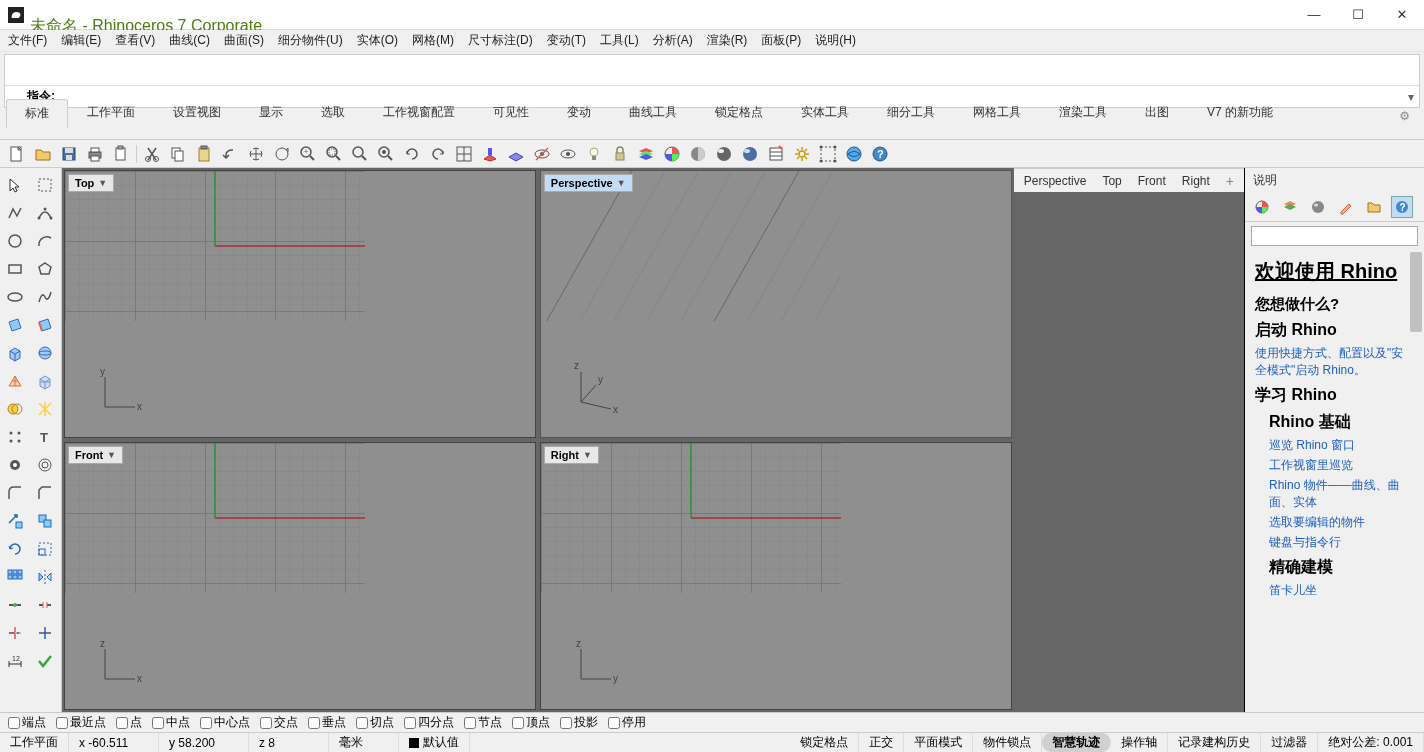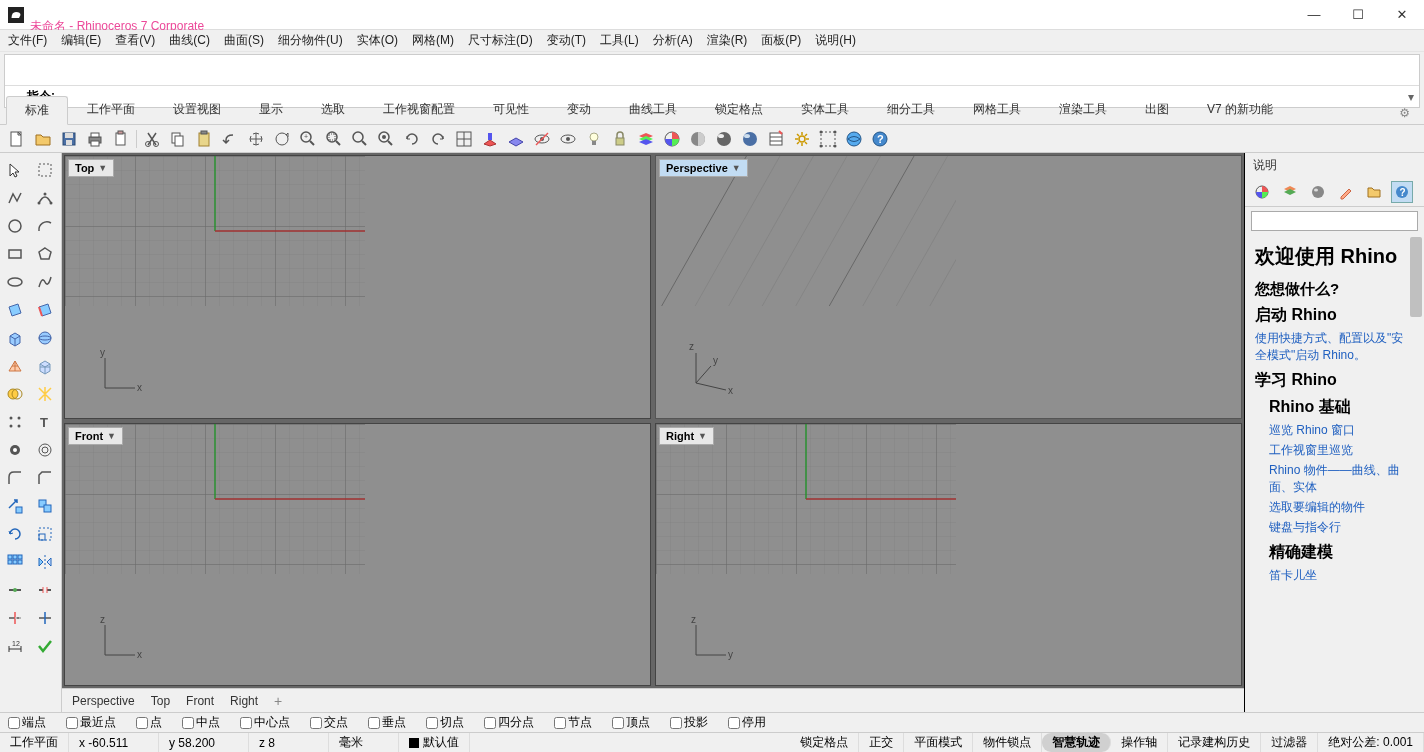--- a/index.html
+++ b/index.html
@@ -2,55 +2,55 @@
 <html><head>
 <meta charset="utf-8">
 <style>
 * { margin: 0; padding: 0; box-sizing: border-box; font-family: "Microsoft YaHei", Arial, sans-serif; }
 body { width: 1424px; height: 752px; background: #f0f0f0; overflow: hidden; display: flex; flex-direction: column; font-size: 12px; }
 
 
 .titlebar { height: 30px; background: #fff; display: flex; align-items: center; padding: 0 8px; border-bottom: 1px solid #ddd; }
 .titlebar .rhino-icon { width: 16px; height: 16px; background: #222; margin-right: 6px; display: inline-flex; align-items: center; justify-content: center; }
 .titlebar .rhino-icon svg { width: 12px; height: 12px; }
-.titlebar .title { font-size: 12px; color: #ec4899; margin-top: 24px; }
+.titlebar .title { font-size: 16px; color: #4d7c0f; margin-top: 24px; }
 .titlebar .winctl { margin-left: auto; display: flex; gap: 28px; padding-right: 6px; }
 .titlebar .winctl span { width: 16px; height: 16px; display: inline-flex; align-items: center; justify-content: center; color: #333; font-size: 13px; }
 
 
 .menubar { height: 22px; background: #f0f0f0; display: flex; align-items: center; padding: 0 8px; gap: 14px; border-bottom: 1px solid #e5e5e5; }
 .menubar span { font-size: 12px; color: #222; }
 
 
 .cmdarea { background: #fff; border: 1px solid #ccc; margin: 2px 4px 0 4px; display: flex; flex-direction: column; }
 .cmdhistory { height: 30px; }
 .cmdline { height: 22px; display: flex; align-items: center; border-top: 1px solid #ddd; }
 .cmdline .label { font-size: 12px; font-weight: bold; padding: 0 22px; }
 .cmdline input { flex: 1; border: none; outline: none; background: transparent; font-size: 12px; }
 .cmdexpand { width: 16px; text-align: center; color: #666; }
 
 
-.tabstrip { height: 17px; background: #f0f0f0; display: flex; align-items: flex-end; padding: 0 6px; border-bottom: 1px solid #ccc; }
+.tabstrip { height: 32px; background: #f0f0f0; display: flex; align-items: flex-end; padding: 12px 6px; border-bottom: 1px solid #ccc; }
 .tabstrip .tab { padding: 5px 18px; font-size: 12px; color: #333; border: 1px solid transparent; }
 .tabstrip .tab.active { background: #f0f0f0; border: 1px solid #ccc; border-bottom: 1px solid #f0f0f0; border-radius: 3px 3px 0 0; position: relative; top: 1px; }
 .tabstrip .gear { margin-left: auto; padding: 4px 8px; color: #888; }
 
 
 .toolbar { height: 28px; background: #f0f0f0; display: flex; align-items: center; padding: 2px 6px; gap: 4px; border-bottom: 1px solid #ccc; }
 .tbicon { width: 22px; height: 22px; display: inline-flex; align-items: center; justify-content: center; border-radius: 2px; }
 
 
 .mainrow { flex: 1; display: flex; overflow: hidden; }
 
 
 .leftpal { width: 62px; background: #f0f0f0; border-right: 1px solid #ccc; padding: 4px 2px; display: grid; grid-template-columns: 1fr 1fr; gap: 2px; align-content: start; }
 .leftpal .tool { width: 26px; height: 26px; display: inline-flex; align-items: center; justify-content: center; border-radius: 2px; }
 
 
-.vparea { flex: 1; display: flex; flex-direction: column; background: #666; }
+.vparea { flex: 1; display: flex; flex-direction: row; background: #666; }
 .vpgrid { flex: 1; display: grid; grid-template-columns: 1fr 1fr; grid-template-rows: 1fr 1fr; gap: 4px; padding: 2px; background: #666; }
 .viewport { background: #8f8f8f; position: relative; overflow: hidden; border: 1px solid #444; }
 .viewport.active { border: 1px solid #555; }
 .vptitle { position: absolute; top: 3px; left: 3px; background: #e8e8e8; padding: 2px 6px; font-size: 11px; font-weight: bold; display: flex; align-items: center; gap: 4px; border: 1px solid #aaa; }
 .vptitle.active { background: #c2dcf3; }
 .vptitle .chev { font-size: 9px; color: #555; }
 .vpgridlines { position: absolute; inset: 0; }
 
 
 .vptabs { height: 24px; background: #f0f0f0; display: flex; align-items: center; padding: 0 10px; gap: 16px; border-top: 1px solid #ccc; }
@@ -60,30 +60,30 @@
 
 .rightpanel { width: 180px; background: #f0f0f0; border-left: 1px solid #000000; display: flex; flex-direction: column; }
 .rightpanel .header { padding: 4px 8px; font-size: 12px; color: #333; }
 .rightpanel .iconsrow { display: flex; gap: 6px; padding: 3px 6px; border-bottom: 1px solid #ccc; }
 .rightpanel .iconsrow .ri { width: 22px; height: 22px; display: inline-flex; align-items: center; justify-content: center; }
 .rightpanel .iconsrow .ri.active { background: #c2dcf3; border: 1px solid #7aa; }
 .rightpanel .searchbox { margin: 4px 6px; }
 .rightpanel .searchbox input { width: 100%; height: 20px; border: 1px solid #aaa; padding: 0 4px; font-size: 12px; }
 .rightpanel .chkrow { padding: 4px 8px; display: flex; align-items: center; gap: 4px; border-bottom: 1px solid #ddd; }
 .rightpanel .content { flex: 1; overflow-y: auto; padding: 8px 10px; position: relative; }
-.rightpanel .content h1 { font-size: 20px; font-weight: bold; margin-bottom: 10px; }
+.rightpanel .content h1 { font-size: 20px; font-weight: bold; margin-bottom: 10px; text-decoration: underline; }
 .rightpanel .content h2 { font-size: 15px; font-weight: bold; margin: 10px 0 6px 0; }
 .rightpanel .content h3 { font-size: 16px; font-weight: bold; margin: 6px 0 4px 0; }
 .rightpanel .content a { color: #2060c0; text-decoration: none; font-size: 12px; display: block; margin: 3px 0; }
 .rightpanel .content .indent { padding-left: 14px; }
 .rightpanel .scrolltrack { position: absolute; right: 0; top: 0; bottom: 0; width: 16px; background: #f0f0f0; }
 .rightpanel .scrollthumb { position: absolute; right: 2px; top: 2px; width: 12px; height: 80px; background: #c0c0c0; border-radius: 2px; }
 
 
-.osnapbar { height: 20px; background: #f0f0f0; display: flex; align-items: center; padding: 0 8px; gap: 20px; border-top: 1px solid #ccc; }
+.osnapbar { height: 20px; background: #f0f0f0; display: flex; align-items: center; padding: 0 8px; gap: 10px; border-top: 1px solid #ccc; }
 .osnapbar label { display: flex; align-items: center; gap: 2px; font-size: 12px; }
 .osnapbar input[type=checkbox] { width: 12px; height: 12px; }
 
 
 .statusbar { height: 20px; background: #f0f0f0; display: flex; align-items: center; border-top: 1px solid #ccc; font-size: 12px; }
 .statusbar .cell { padding: 0 10px; border-right: 1px solid #ddd; height: 100%; display: flex; align-items: center; }
 .statusbar .cell.btn { cursor: pointer; }
 .statusbar .cell.active { background: #d0d0d0; font-weight: bold; border-radius: 9px; }
 .statusbar .swatch { width: 10px; height: 10px; background: #000; margin-right: 4px; }
 .statusbar .flexgap { flex: 1; }

